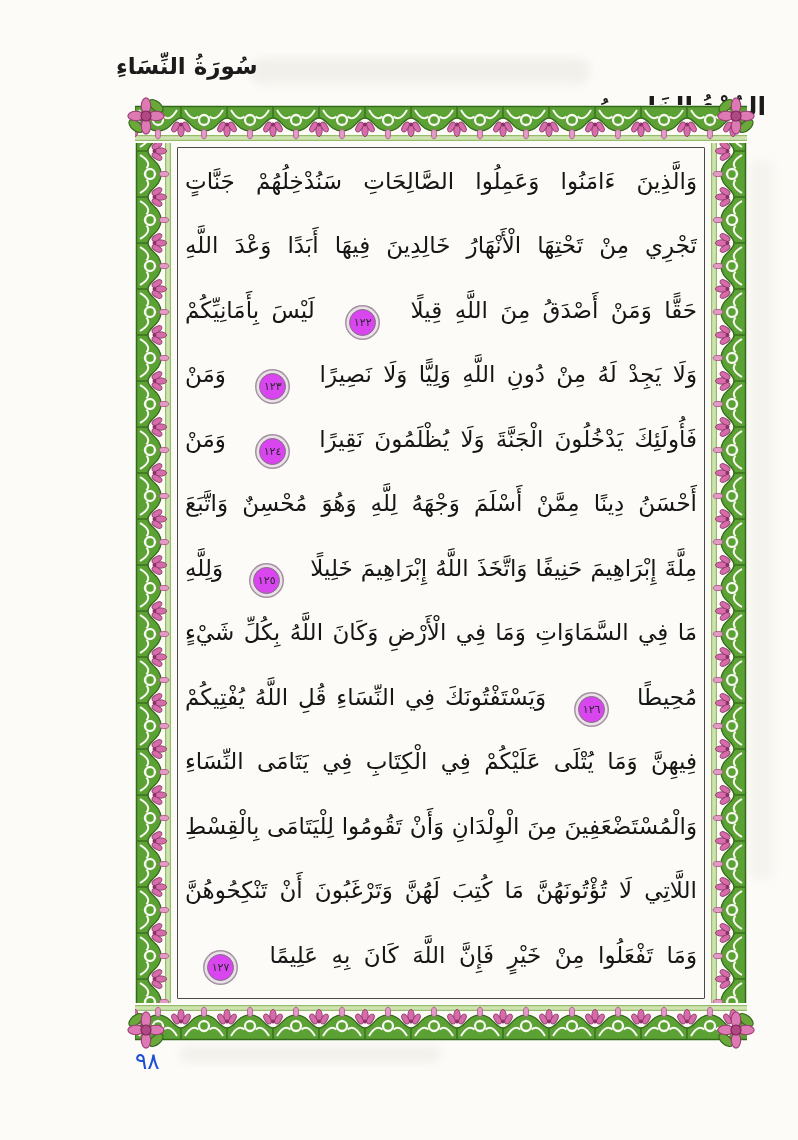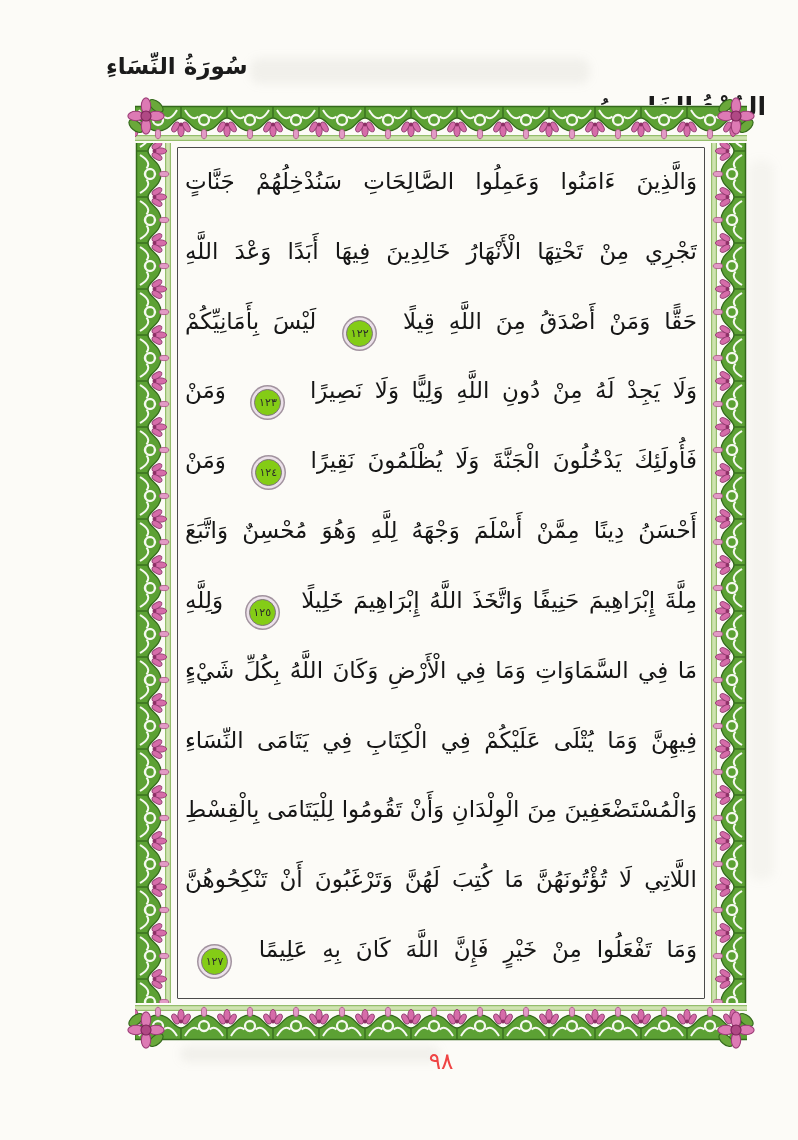--- a/index.html
+++ b/index.html
@@ -22,21 +22,21 @@
   .s3{left:748px;top:160px;width:26px;height:720px;background:rgba(150,150,138,.07);}
 
   .hdr{
     position:absolute;
     font-weight:bold;
     direction:rtl;
     white-space:nowrap;
     color:#1b1b1b;
   }
   .hdr-right{top:48px;right:32px;font-size:25px;margin-top:44px;}
-  .hdr-left{top:53px;left:106px;font-size:23px;}
+  .hdr-left{top:53px;left:116px;font-size:23px;}
 
   .frame{
     position:absolute;
     left:135px;top:105px;width:612px;height:936px;padding-left:32px;
   }
   .bord{position:absolute;display:block;}
   .b-left{left:0;top:0;}
   .b-right{right:0;top:0;}
   .b-top{left:0;top:0;}
   .b-bottom{left:0;bottom:0;}
@@ -68,35 +68,35 @@
     line-height:55px;
     color:var(--ink);
     white-space:normal;
   }
   .ayah-marker{
     display:inline-flex;
     align-items:center;
     justify-content:center;
     width:27px;height:27px;
     border-radius:50%;
-    background:#84cc16;
+    background:#d946ef;
     border:1px solid #7d737c;
     box-shadow:0 0 0 2.5px #ece1ea, 0 0 0 4px #a2939f;
     font-size:11px;
     line-height:1;
     color:#2a2a2a;
-    margin:0 16px;
+    margin:0 22px;
     vertical-align:-8px;
   }
   .page-number{
     position:absolute;
     left:135px;top:1048px;width:612px;
-    text-align:center;
+    text-align:left;
     font-size:23px;
-    color:#ef4444;
+    color:#1d4ed8;
   }
 </style>
 </head>
 <body>
 
 <div class="streak s1"></div>
 <div class="streak s2"></div>
 <div class="streak s3"></div>
 
 <div class="hdr hdr-right">الجُزْءُ الخَامِسُ</div>
@@ -269,20 +269,21 @@
 
   <div class="text-area">
       <div class="quran-line"><span>وَالَّذِينَ ءَامَنُوا وَعَمِلُوا الصَّالِحَاتِ سَنُدْخِلُهُمْ جَنَّاتٍ</span></div>
       <div class="quran-line"><span>تَجْرِي مِنْ تَحْتِهَا الْأَنْهَارُ خَالِدِينَ فِيهَا أَبَدًا وَعْدَ اللَّهِ</span></div>
       <div class="quran-line"><span>حَقًّا وَمَنْ أَصْدَقُ مِنَ اللَّهِ قِيلًا</span> <span class="ayah-marker">١٢٢</span> <span>لَيْسَ بِأَمَانِيِّكُمْ</span></div>
       <div class="quran-line"><span>وَلَا يَجِدْ لَهُ مِنْ دُونِ اللَّهِ وَلِيًّا وَلَا نَصِيرًا</span> <span class="ayah-marker">١٢٣</span> <span>وَمَنْ</span></div>
       <div class="quran-line"><span>فَأُولَئِكَ يَدْخُلُونَ الْجَنَّةَ وَلَا يُظْلَمُونَ نَقِيرًا</span> <span class="ayah-marker">١٢٤</span> <span>وَمَنْ</span></div>
       <div class="quran-line"><span>أَحْسَنُ دِينًا مِمَّنْ أَسْلَمَ وَجْهَهُ لِلَّهِ وَهُوَ مُحْسِنٌ وَاتَّبَعَ</span></div>
       <div class="quran-line"><span>مِلَّةَ إِبْرَاهِيمَ حَنِيفًا وَاتَّخَذَ اللَّهُ إِبْرَاهِيمَ خَلِيلًا</span> <span class="ayah-marker">١٢٥</span> <span>وَلِلَّهِ</span></div>
       <div class="quran-line"><span>مَا فِي السَّمَاوَاتِ وَمَا فِي الْأَرْضِ وَكَانَ اللَّهُ بِكُلِّ شَيْءٍ</span></div>
+      <div class="quran-line"><span>مُحِيطًا</span> <span class="ayah-marker">١٢٦</span> <span>وَيَسْتَفْتُونَكَ فِي النِّسَاءِ قُلِ اللَّهُ يُفْتِيكُمْ</span></div>
       <div class="quran-line"><span>فِيهِنَّ وَمَا يُتْلَى عَلَيْكُمْ فِي الْكِتَابِ فِي يَتَامَى النِّسَاءِ</span></div>
       <div class="quran-line"><span>وَالْمُسْتَضْعَفِينَ مِنَ الْوِلْدَانِ وَأَنْ تَقُومُوا لِلْيَتَامَى بِالْقِسْطِ</span></div>
       <div class="quran-line"><span>اللَّاتِي لَا تُؤْتُونَهُنَّ مَا كُتِبَ لَهُنَّ وَتَرْغَبُونَ أَنْ تَنْكِحُوهُنَّ</span></div>
       <div class="quran-line"><span>وَمَا تَفْعَلُوا مِنْ خَيْرٍ فَإِنَّ اللَّهَ كَانَ بِهِ عَلِيمًا</span> <span class="ayah-marker">١٢٧</span></div>
     </div>
 </div>
 
 <div class="page-number">٩٨</div>
 
 </body></html>

